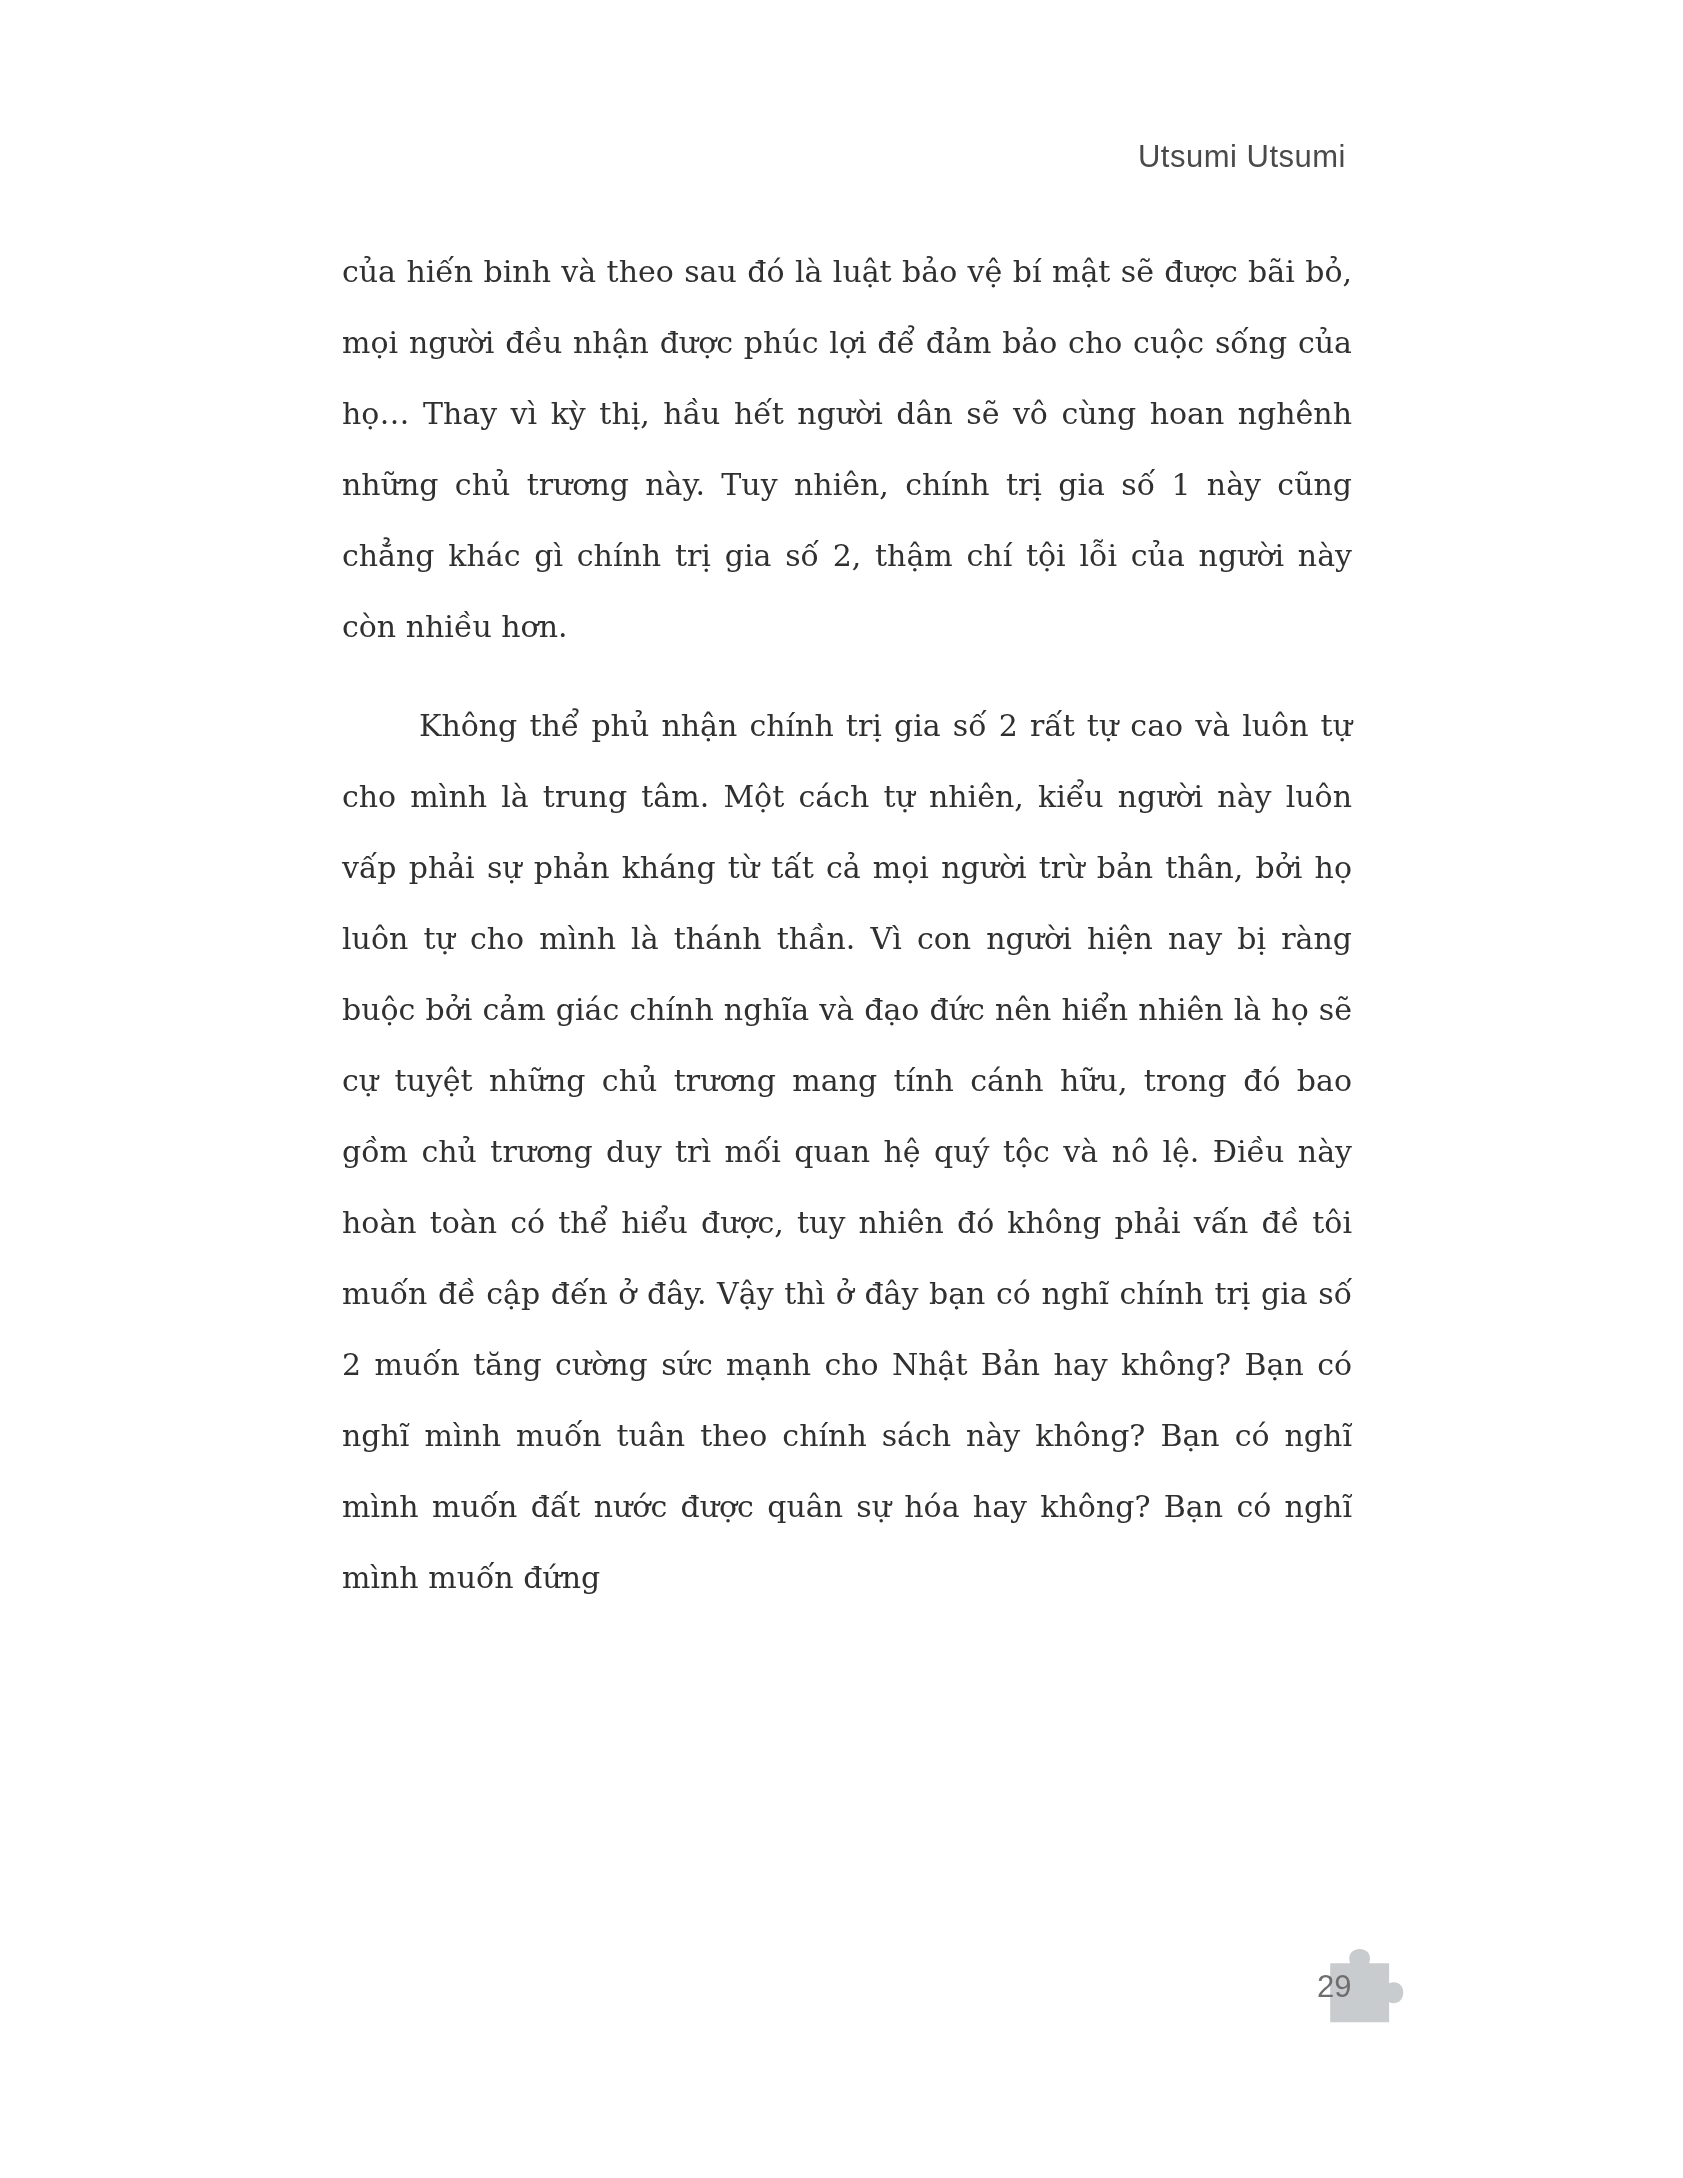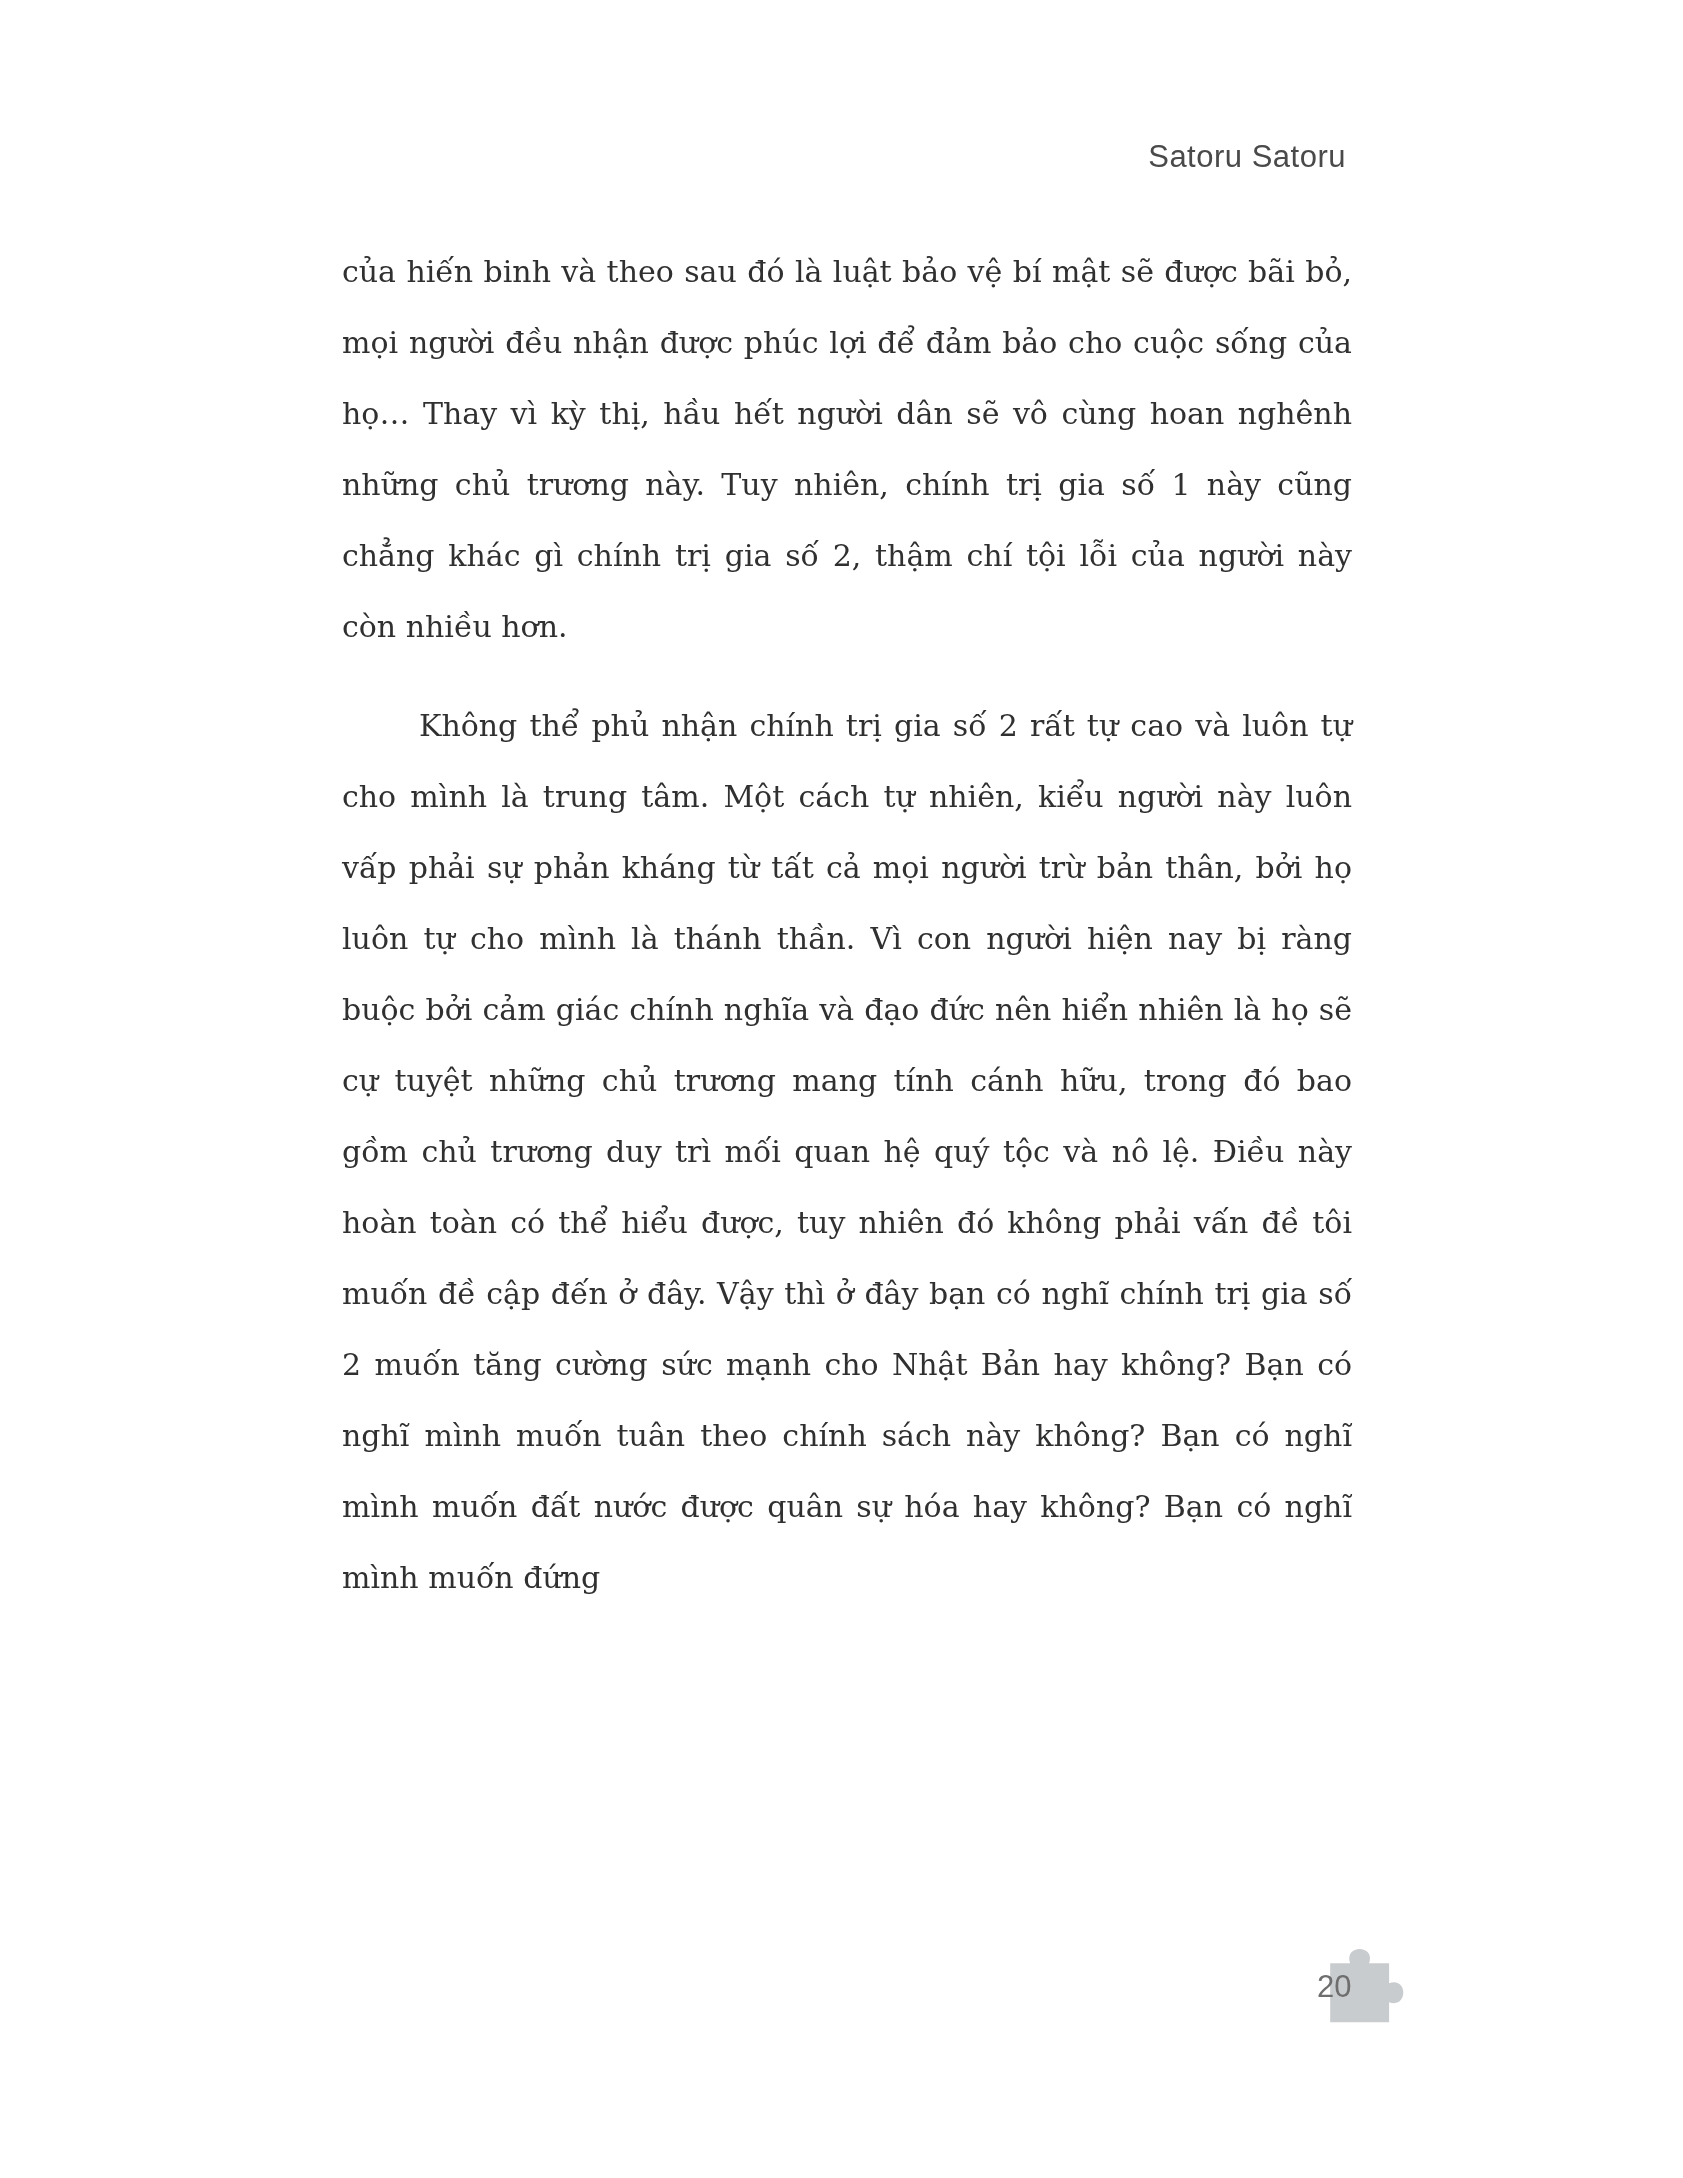--- a/index.html
+++ b/index.html
@@ -64,36 +64,36 @@
     font-family: "Liberation Sans", sans-serif;
     font-size: 31px;
     color: #6e6e6e;
   }
 </style>
 </head>
 <body>
 
 <div class="page">
 
-  <div class="running-header">Satoru Satoru</div>
+  <div class="running-header">Utsumi Utsumi</div>
 
   <div class="body-text">
     <p>của hiến binh và theo sau đó là luật bảo vệ bí mật sẽ được bãi bỏ, mọi người đều nhận được phúc lợi để đảm bảo cho cuộc sống của họ… Thay vì kỳ thị, hầu hết người dân sẽ vô cùng hoan nghênh những chủ trương này. Tuy nhiên, chính trị gia số 1 này cũng chẳng khác gì chính trị gia số 2, thậm chí tội lỗi của người này còn nhiều hơn.</p>
     <p class="indented">Không thể phủ nhận chính trị gia số 2 rất tự cao và luôn tự cho mình là trung tâm. Một cách tự nhiên, kiểu người này luôn vấp phải sự phản kháng từ tất cả mọi người trừ bản thân, bởi họ luôn tự cho mình là thánh thần. Vì con người hiện nay bị ràng buộc bởi cảm giác chính nghĩa và đạo đức nên hiển nhiên là họ sẽ cự tuyệt những chủ trương mang tính cánh hữu, trong đó bao gồm chủ trương duy trì mối quan hệ quý tộc và nô lệ. Điều này hoàn toàn có thể hiểu được, tuy nhiên đó không phải vấn đề tôi muốn đề cập đến ở đây. Vậy thì ở đây bạn có nghĩ chính trị gia số 2 muốn tăng cường sức mạnh cho Nhật Bản hay không? Bạn có nghĩ mình muốn tuân theo chính sách này không? Bạn có nghĩ mình muốn đất nước được quân sự hóa hay không? Bạn có nghĩ mình muốn đứng</p>
   </div>
 
   <div class="footer-area">
     <svg class="puzzle-icon" viewBox="0 0 100 100" xmlns="http://www.w3.org/2000/svg">
       <path d="M16,34
                h21
                c-7,-20 27,-20 20,0
                h21
                v21
                c20,-7 20,27 0,20
                v21
                h-62
                z" fill="#c9ccce"></path>
     </svg>
-    <div class="page-number">20</div>
+    <div class="page-number">29</div>
   </div>
 
 </div>
 
 
 </body></html>

